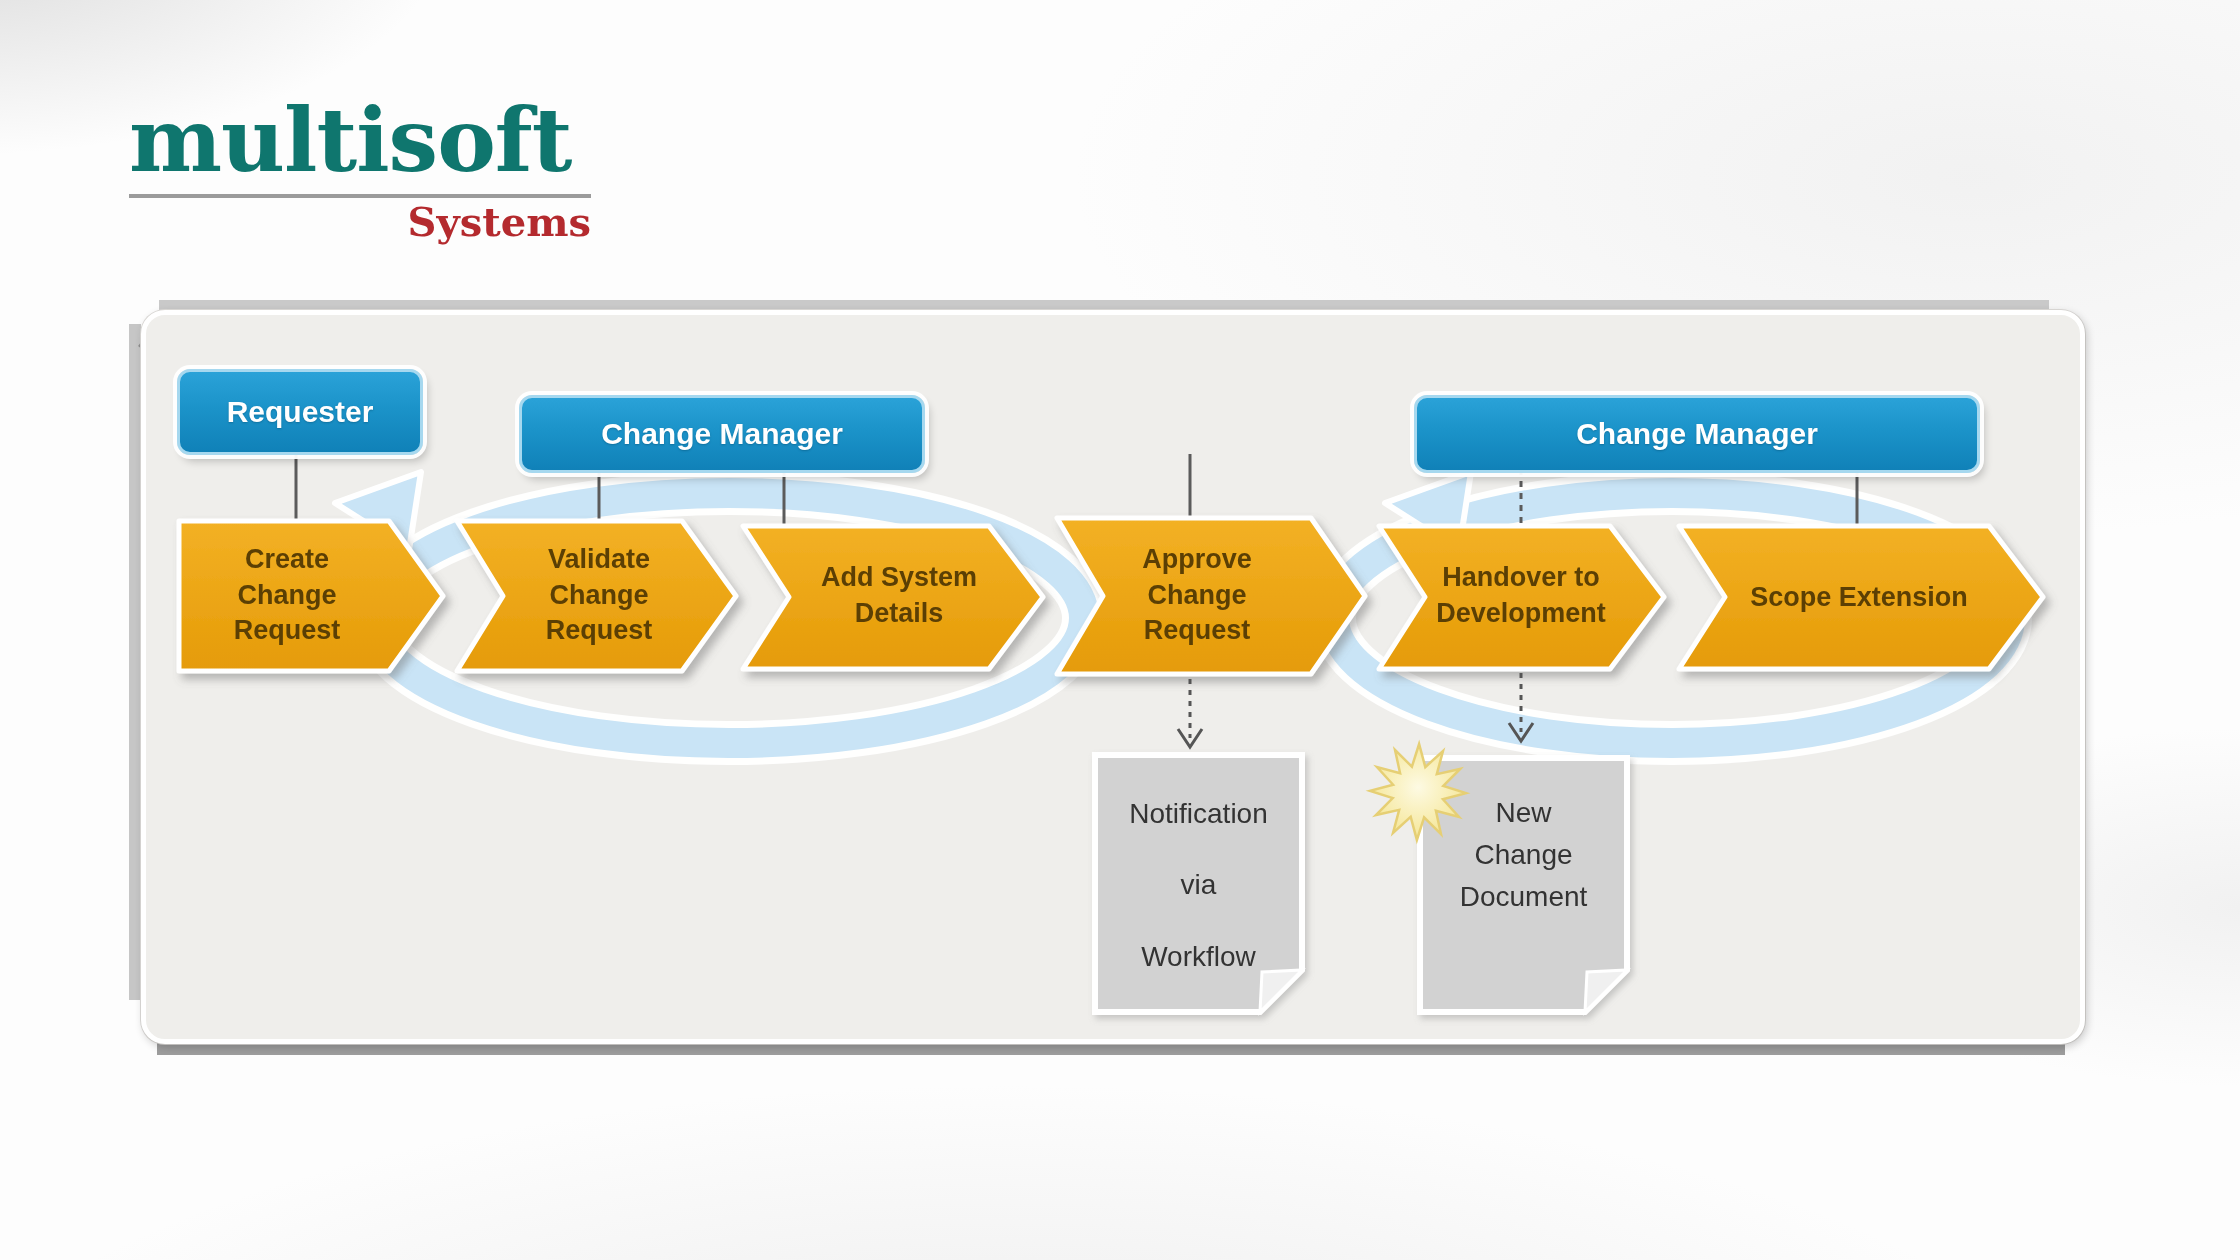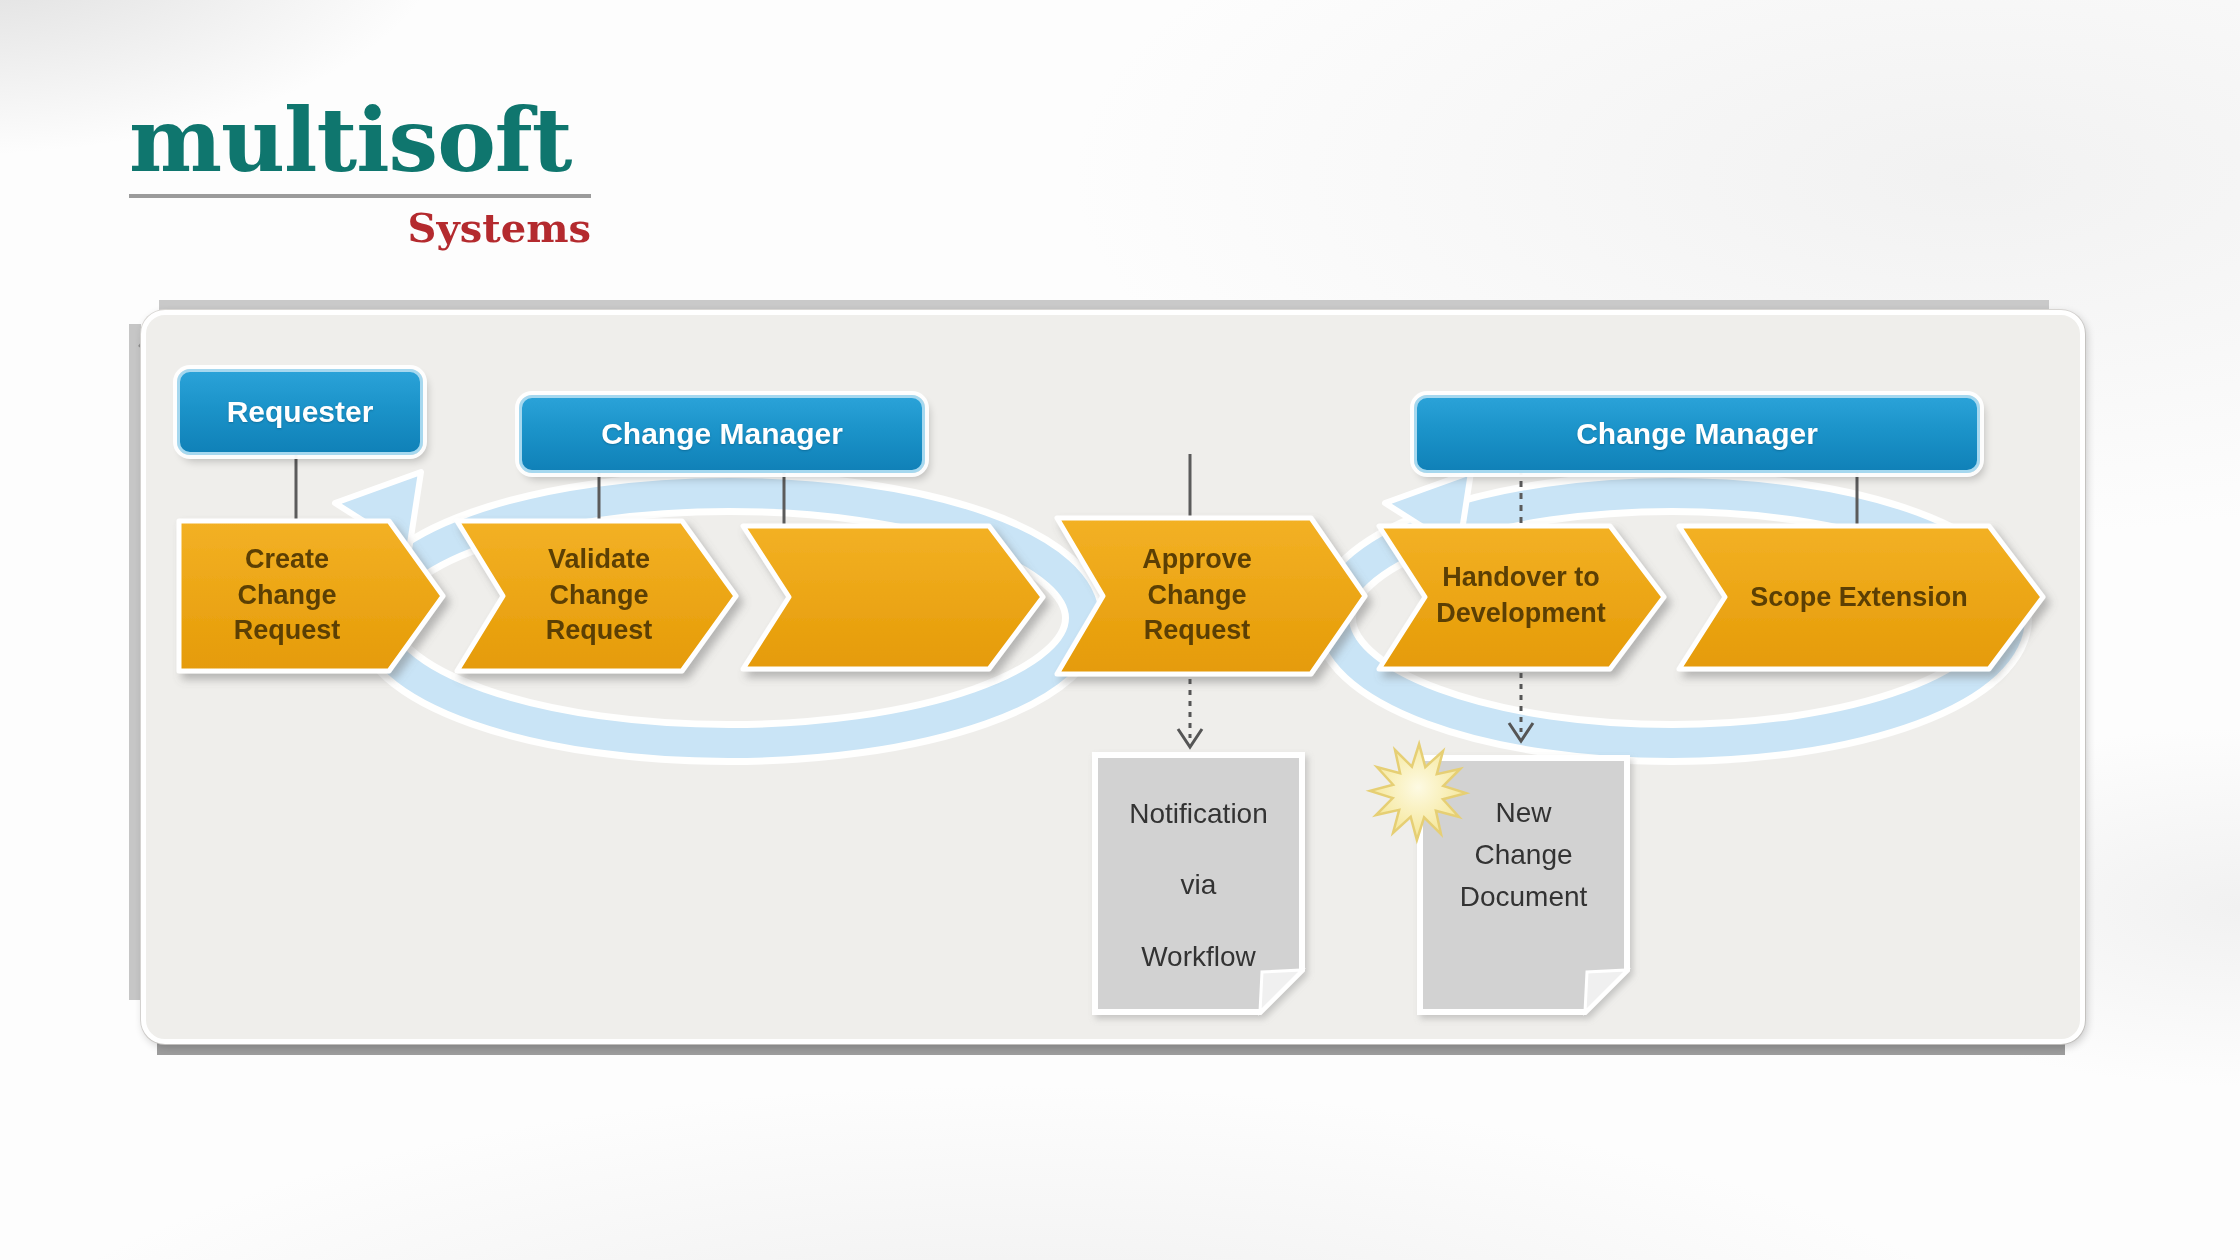--- a/index.html
+++ b/index.html
@@ -19,21 +19,21 @@
   }
   
   .logo{position:absolute;left:129px;top:96px;width:470px;}
   .logo .brand{
     font-family:"DejaVu Serif",serif;font-weight:bold;font-size:88px;line-height:1;
     color:#0f766e;letter-spacing:-1px;
   }
   .logo .rule{margin-top:10px;height:4px;background:#9b9b9b;width:462px;}
   .logo .sub{
     font-family:"DejaVu Serif",serif;font-weight:bold;font-size:40px;color:#B42A2E;
-    text-align:right;width:462px;margin-top:6px;
+    text-align:right;width:462px;margin-top:0;
   }
   
   .frame{position:absolute;left:129px;top:300px;width:1968px;height:757px;}
   .strip-top{position:absolute;left:30px;top:0;width:1890px;height:12px;background:#c9c9c9;}
   .strip-left{position:absolute;left:0;top:24px;width:12px;height:676px;background:#c6c6c6;}
   .strip-bottom{position:absolute;left:28px;top:734px;width:1908px;height:21px;background:#9d9d9d;}
   .corner-tl{position:absolute;left:16px;top:26px;width:16px;height:28px;background:#8f8f8f;transform:rotate(38deg);}
   .corner-bl{position:absolute;left:13px;top:694px;width:26px;height:36px;background:#7f7f7f;
     clip-path:polygon(0 0,100% 100%,0 100%);}
   .panel{
@@ -166,20 +166,22 @@
   <div class="role role-cm2">
     <span>Change Manager</span>
   </div>
 
   <div class="step-label sl-1">Create
 Change
 Request</div>
   <div class="step-label sl-2">Validate
 Change
 Request</div>
+  <div class="step-label sl-3">Add System
+Details</div>
   <div class="step-label sl-4">Approve
 Change
 Request</div>
   <div class="step-label sl-5">Handover to
 Development</div>
   <div class="step-label sl-6">Scope Extension</div>
 
   <div class="doc-label dl-1">Notification
 via
 Workflow</div>

